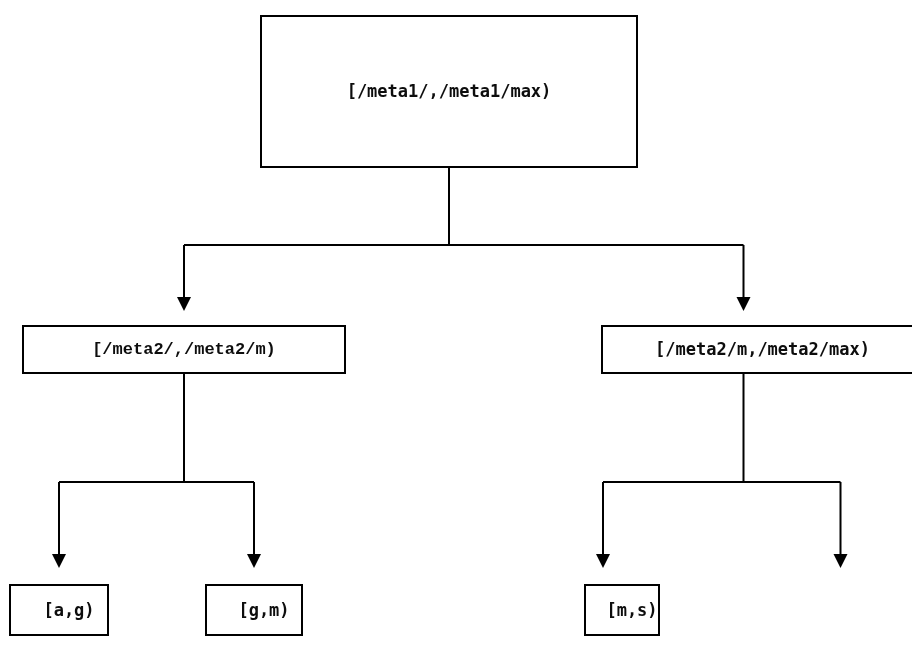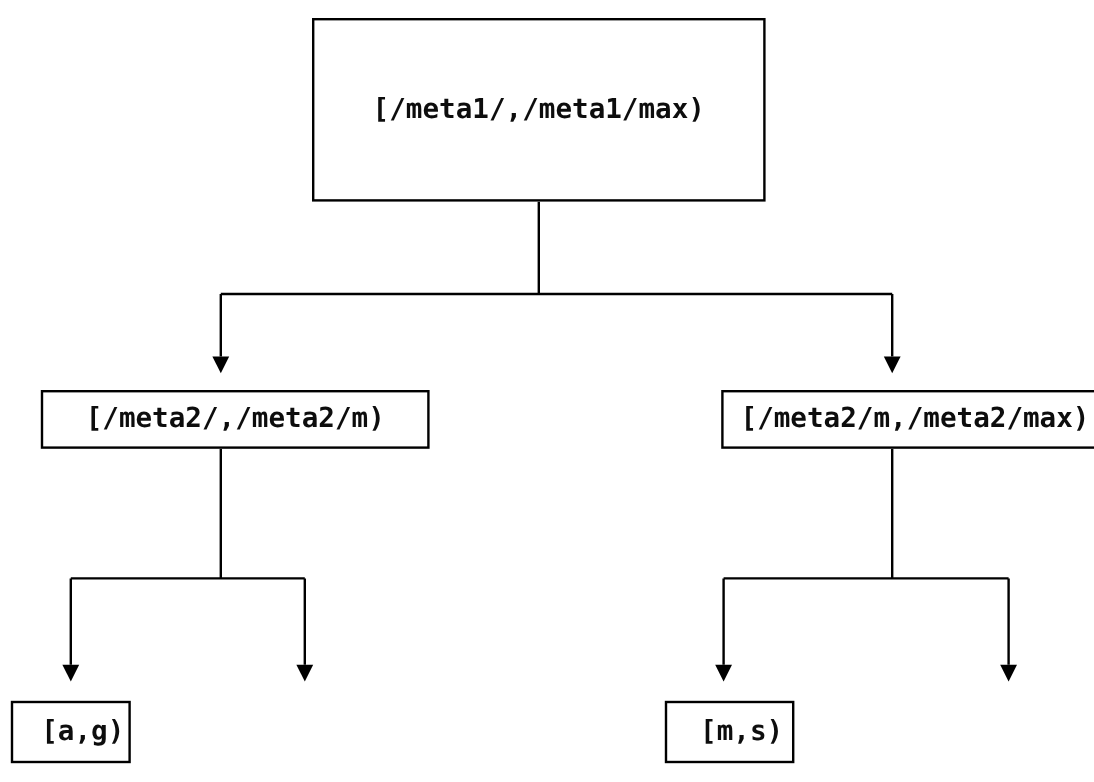--- a/index.html
+++ b/index.html
@@ -39,32 +39,32 @@
     stroke: none;
   }
   .node {
     position: absolute;
     border: 2px solid var(--border);
     background: var(--bg);
     color: var(--text);
     display: flex;
     align-items: center;
     justify-content: center;
-    font-size: 23px;
+    font-size: 17px;
     font-weight: bold;
     white-space: nowrap;
     line-height: 1;
   }
   .root    { left: 260px; top: 15px;  width: 378px; height: 153px; }
-  .l2a     { left: 34px;  top: 325px; width: 324px; height: 49px; }
+  .l2a     { left: 22px;  top: 325px; width: 324px; height: 49px; font-family: Liberation Mono, monospace; }
   .l2b     { left: 601px; top: 325px; width: 323px; height: 49px; }
   .leaf    { top: 584px; height: 52px; padding-left: 20px; }
   .leaf0   { left: 9px;   width: 100px; }
   .leaf1   { left: 205px; width: 98px;  }
-  .leaf2   { left: 554px; width: 108px;  }
+  .leaf2   { left: 584px; width: 76px;  }
   .leaf3   { left: 778px; width: 125px; }
 </style>
 </head>
 <body>
 
 <div class="canvas">
 
   <svg class="edges" width="912" height="652" viewBox="0 0 912 652" aria-hidden="true">
 
     <path class="edge" d="M449 168 L449 245 M184 245 L743.5 245 M184 245 L184 297 M743.5 245 L743.5 297"></path>
@@ -81,17 +81,18 @@
   </svg>
 
   <div class="node root">[/meta1/,/meta1/max)</div>
 
   <div class="node l2a">[/meta2/,/meta2/m)</div>
 
   <div class="node l2b">[/meta2/m,/meta2/max)</div>
 
   <div class="node leaf leaf0">[a,g)</div>
 
+  <div class="node leaf leaf1">[g,m)</div>
 
   <div class="node leaf leaf2">[m,s)</div>
 
 
 </div>
 
 </body></html>

